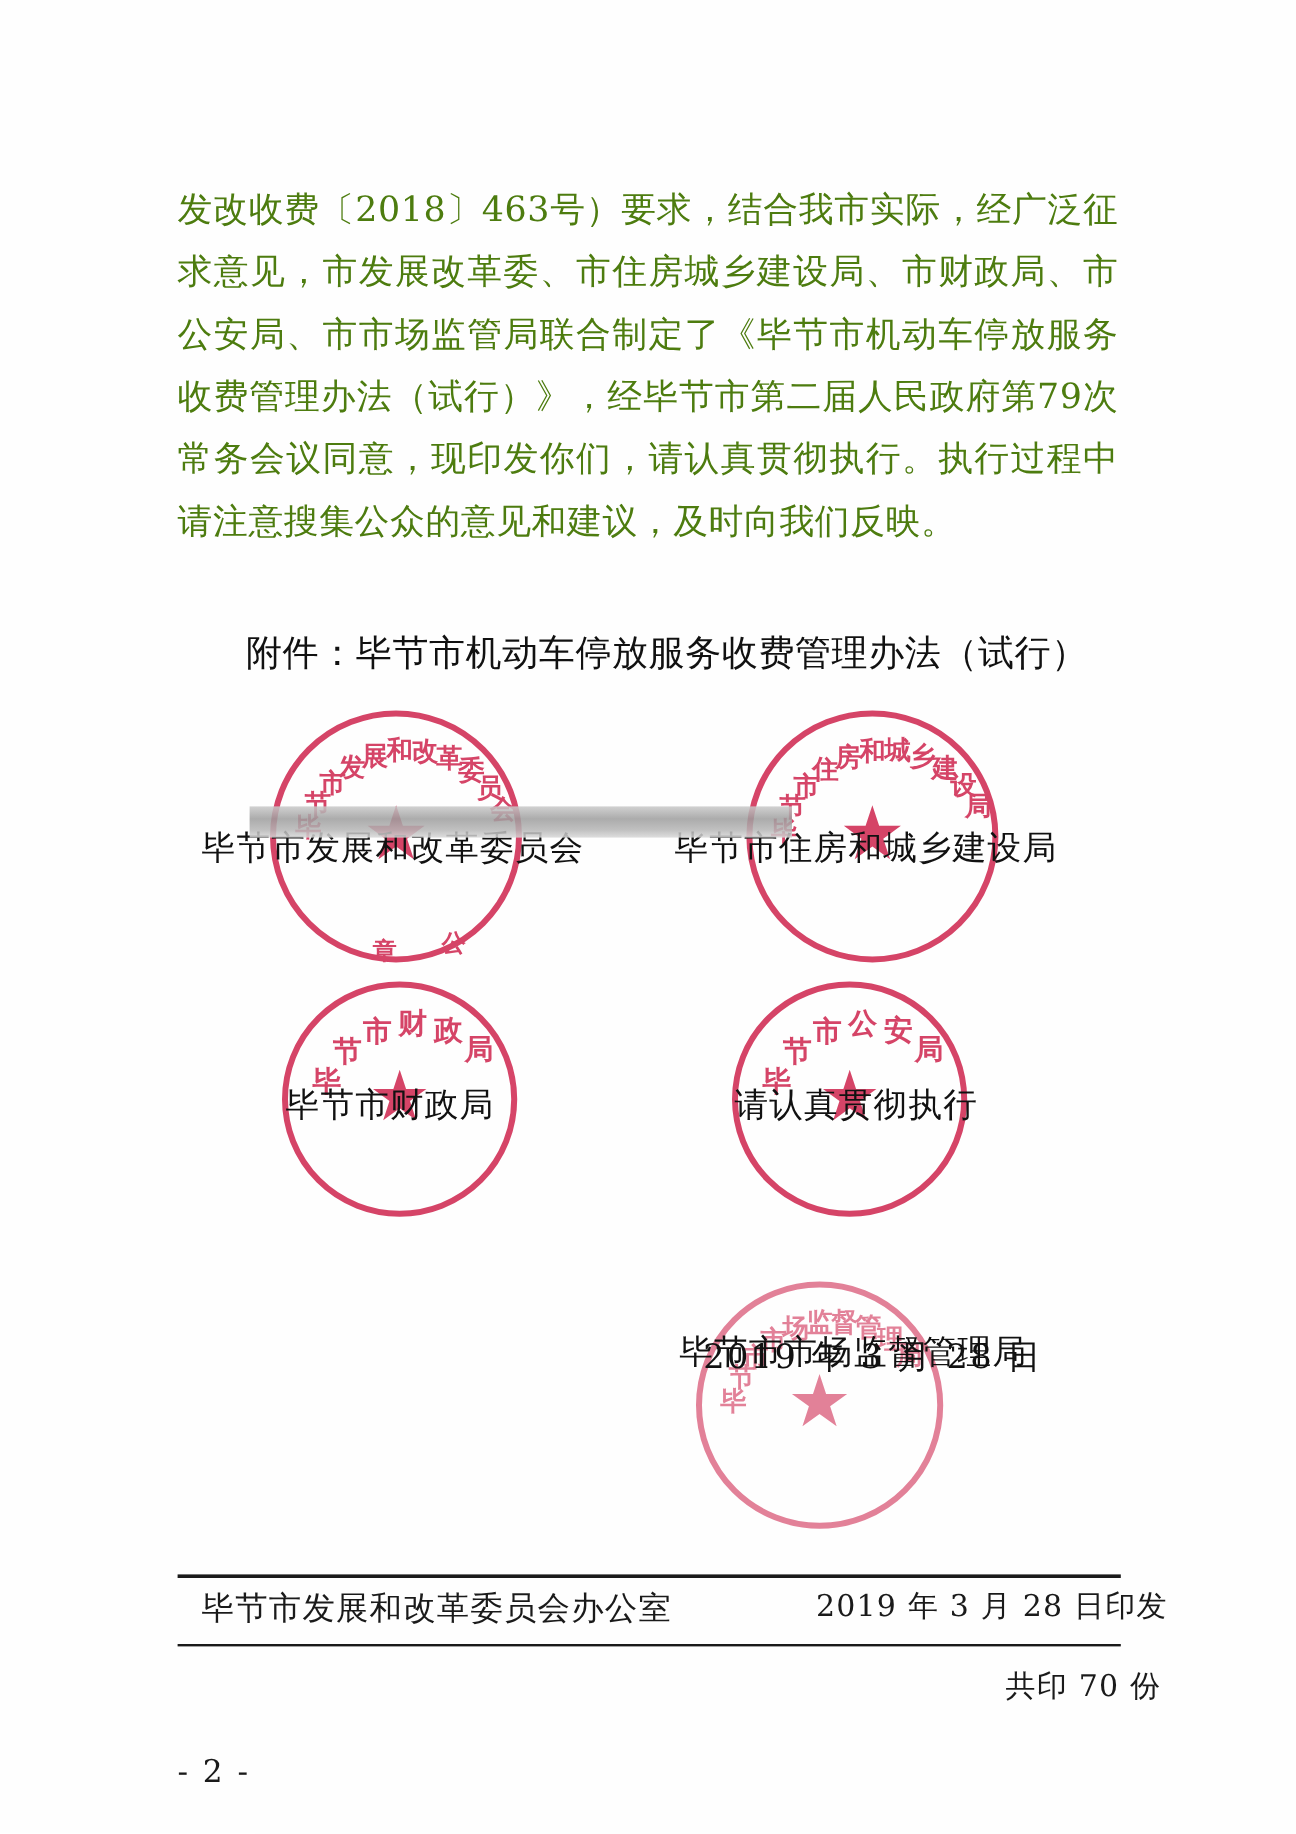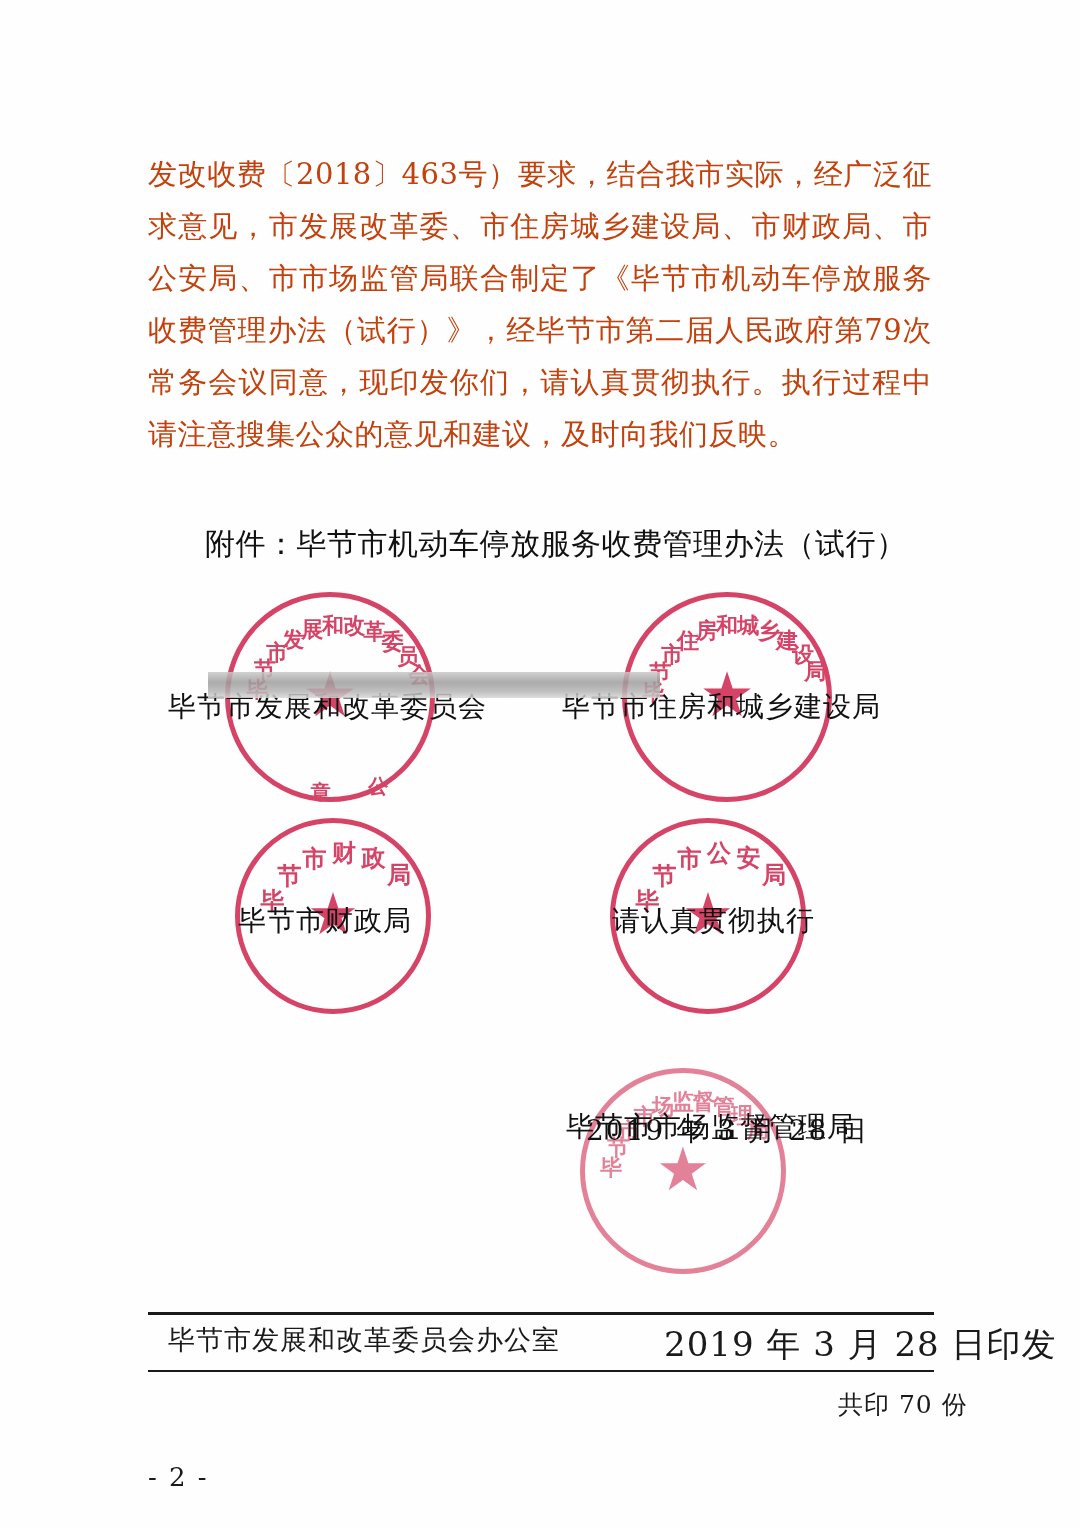--- a/index.html
+++ b/index.html
@@ -27,21 +27,21 @@
   .body-text {
     position: absolute;
     left: 148px;
     top: 148px;
     width: 784px;
     font-size: 29px;
     line-height: 52px;
     letter-spacing: 0.5px;
     text-align: justify;
     text-justify: inter-ideograph;
-    color: #c2410c;
+    color: #4d7c0f;
   }
 
   .attachment-line {
     position: absolute;
     left: 205px;
     top: 524px;
     font-size: 30px;
     letter-spacing: 0.5px;
     color: #111;
   }
@@ -125,23 +125,23 @@
 
   .footer-left {
     position: absolute;
     left: 168px;
     top: 1322px;
     font-size: 27px;
     letter-spacing: 1px;
   }
   .footer-right {
     position: absolute;
-    left: 664px;
+    left: 680px;
     top: 1322px;
-    font-size: 34px;
+    font-size: 25px;
     letter-spacing: 1px;
   }
   .footer-count {
     position: absolute;
     left: 790px;
     top: 1388px;
     font-size: 25px;
     letter-spacing: 1px;
     margin-left: 48px;
   }

